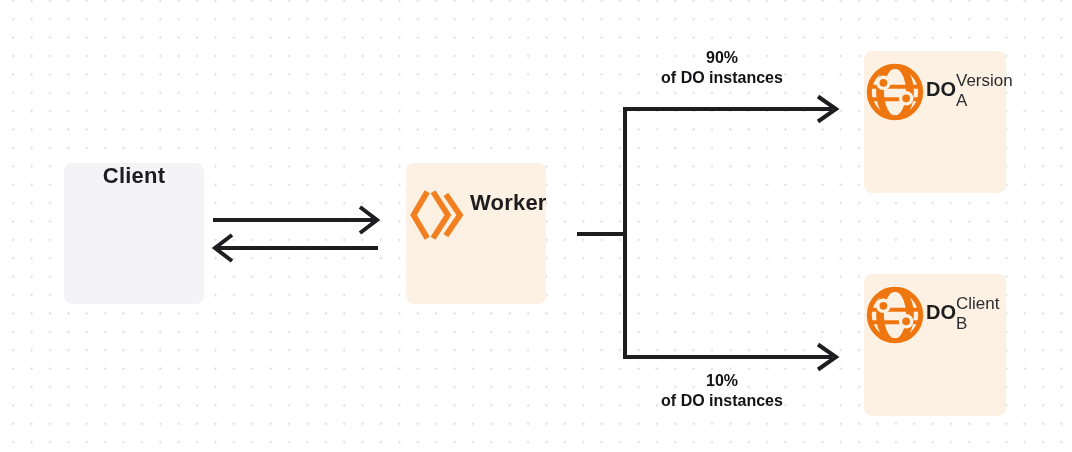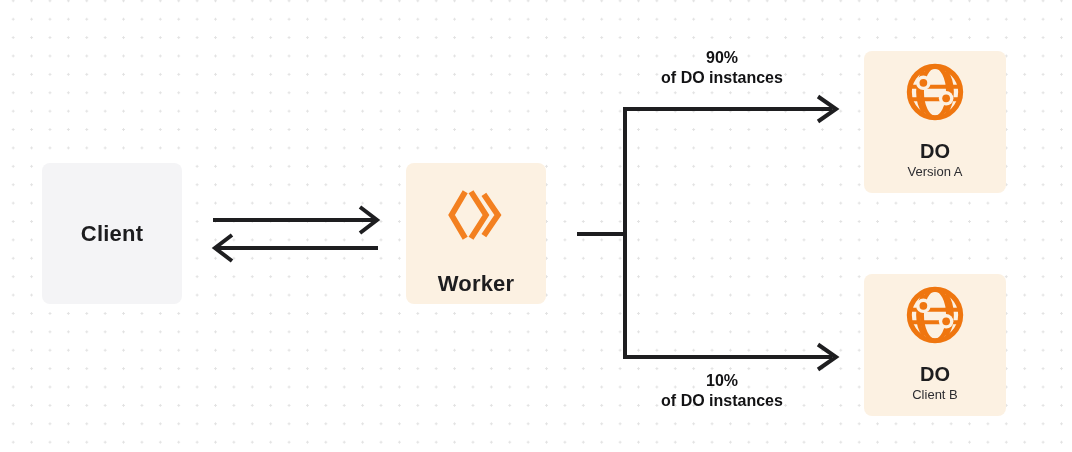--- a/index.html
+++ b/index.html
@@ -28,25 +28,24 @@
     stroke-width: 4;
     fill: none;
     stroke-linejoin: miter;
     stroke-linecap: butt;
   }
 
   .node {
     position: absolute;
     border-radius: 8px;
     display: flex;
-    flex-direction: column;
-    align-items: center;
+    flex-direction: row;
   }
   .node-client {
-    left: 42px; top: 163px; width: 140px; height: 141px;
+    left: 64px; top: 163px; width: 140px; height: 141px;
     background: #f4f4f6;
     justify-content: center;
   }
   .node-worker {
     left: 406px; top: 163px; width: 140px; height: 141px;
     background: #fcf1e2;
   }
   .node-do-a { left: 864px; top: 51px; }
   .node-do-b { left: 864px; top: 274px; }
   .node-do {
@@ -66,22 +65,22 @@
   .worker-icon-wrap { margin-top: 23px; width: 64px; height: 58px; }
   .globe-icon-wrap { width: 62px; height: 62px; }
 
   .do-title {
     margin-top: 16px;
     font-size: 20px;
     font-weight: bold;
     color: #1d1d1f;
   }
   .do-subtitle {
-    margin-top: 1px;
-    font-size: 13px;
+    margin-top: 9px;
+    font-size: 17px;
     font-weight: normal;
     color: #2d2d31;
   }
 
   .edge-label {
     position: absolute;
     left: 612px;
     width: 220px;
     text-align: center;
     font-size: 16px;

